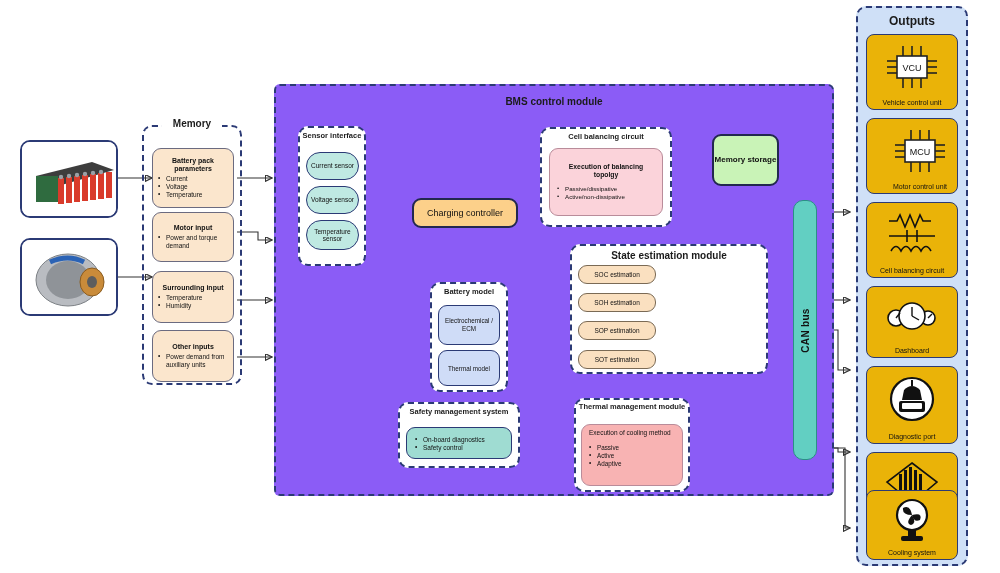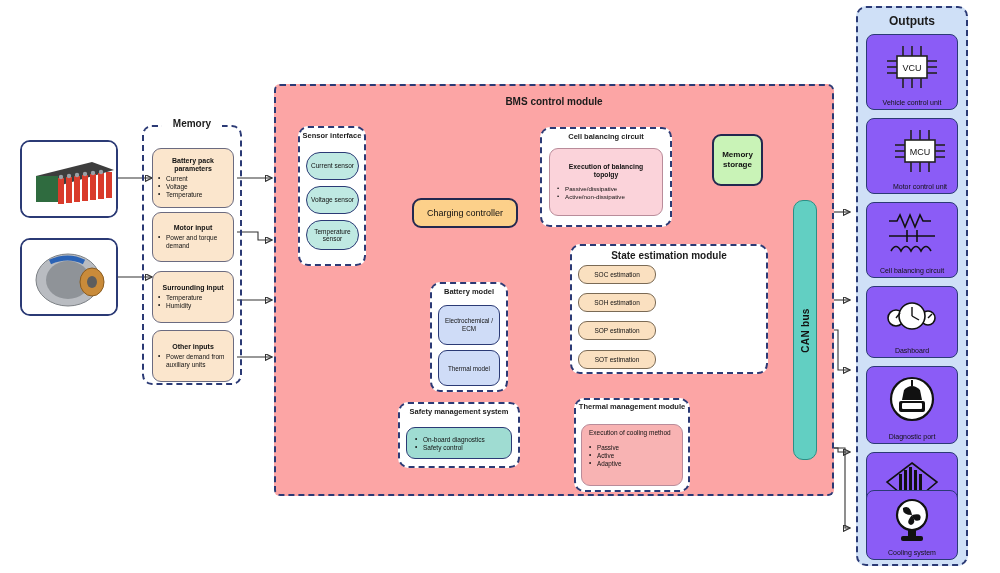--- a/index.html
+++ b/index.html
@@ -10,21 +10,21 @@
   .abs{position:absolute;box-sizing:border-box;}
 
   
   .group{border:2px dashed #2b3a75;border-radius:10px;}
   .group-white{background:#ffffff;}
   .group-title{position:absolute;left:0;right:0;text-align:center;font-weight:bold;
                color:#1b1b1b;}
 
   
   .panel-inputs{background:transparent;}
-  .panel-bms{background:#fca5a5;border:2px dashed #2b3a75;border-radius:6px;}
+  .panel-bms{background:#8b5cf6;border:2px dashed #2b3a75;border-radius:6px;}
   .panel-outputs{background:#cfe0f7;border:2px dashed #2b3a75;border-radius:10px;}
 
   
   .node{position:absolute;box-sizing:border-box;border:1px solid #3a3a5a;
         border-radius:9px;display:flex;flex-direction:column;align-items:center;
         justify-content:center;text-align:center;}
   .node .ttl{font-weight:bold;line-height:1.12;}
   .node ul{margin:2px 0 0 0;padding:0;list-style:none;text-align:left;width:100%;}
   .node ul li{position:relative;padding-left:8px;line-height:1.25;}
   .node ul li:before{content:"\2022";position:absolute;left:0;top:-1px;}
@@ -33,21 +33,21 @@
   .beige2{background:#fae0c0;border-color:#7a6a55;}
   .teal{background:#bfe9e2;border-color:#2b3a75;}
   .teal2{background:#9fdcd2;border-color:#2b3a75;}
   .blue{background:#cfdcf7;border-color:#2b3a75;}
   .pink{background:#fbd3da;border-color:#b98c9a;}
   .pink2{background:#f8b3b3;border-color:#b98c9a;}
   .green{background:#c9f3b7;border:2px solid #22284f;}
   .orange{background:#fcd08a;border:2px solid #22284f;}
   .canbus{background:#62cfc2;border:1px solid #2b8f86;border-radius:10px;}
   .photo{background:#fff;border:2px solid #2b3a75;border-radius:10px;overflow:hidden;}
-  .outbox{background:#8b5cf6;border:1px solid #2b3a75;border-radius:8px;
+  .outbox{background:#eab308;border:1px solid #2b3a75;border-radius:8px;
           display:flex;flex-direction:column;align-items:center;justify-content:flex-start;}
   .outbox .cap{font-size:7px;line-height:1.1;text-align:center;padding:0 2px 2px;}
   .outbox .ico{flex:1;display:flex;align-items:center;justify-content:center;width:100%;}
 
   .vtext{transform:rotate(-90deg);white-space:nowrap;font-weight:bold;font-size:10px;
          letter-spacing:.3px;}
 
   svg.wires{position:absolute;left:0;top:0;width:1000px;height:573px;overflow:visible;}
   svg.wires line,svg.wires path,svg.wires polyline{fill:none;stroke:#333;stroke-width:1.1;}
   .olive{stroke:#6d6a3a !important;}
@@ -215,21 +215,21 @@
     <div>Voltage sensor</div>
   </div>
   <div class="node teal" style="left:306px;top:220px;width:53px;height:30px;border-radius:15px;font-size:6.5px;line-height:1.15;">
     <div>Temperature sensor</div>
   </div>
 
   <div class="node orange" style="left:412px;top:198px;width:106px;height:30px;font-size:9px;font-weight:normal;">
     <div>Charging controller</div>
   </div>
 
-  <div class="node green" style="left:712px;top:134px;width:51px;height:52px;font-size:8px;font-weight:bold;line-height:1.2;">
+  <div class="node green" style="left:712px;top:134px;width:67px;height:52px;font-size:8px;font-weight:bold;line-height:1.2;">
     <div>Memory storage</div>
   </div>
 
   <div class="abs group group-white" style="left:540px;top:127px;width:132px;height:100px;">
     <div class="group-title" style="top:3px;font-size:7.5px;">Cell balancing circuit</div>
   </div>
   <div class="node pink" style="left:549px;top:148px;width:114px;height:68px;padding:5px 7px;font-size:6.2px;">
     <div class="ttl" style="font-size:6.8px;">Execution of balancing topolgy</div>
     <ul style="margin-top:7px;">
       <li>Passive/dissipative</li>

